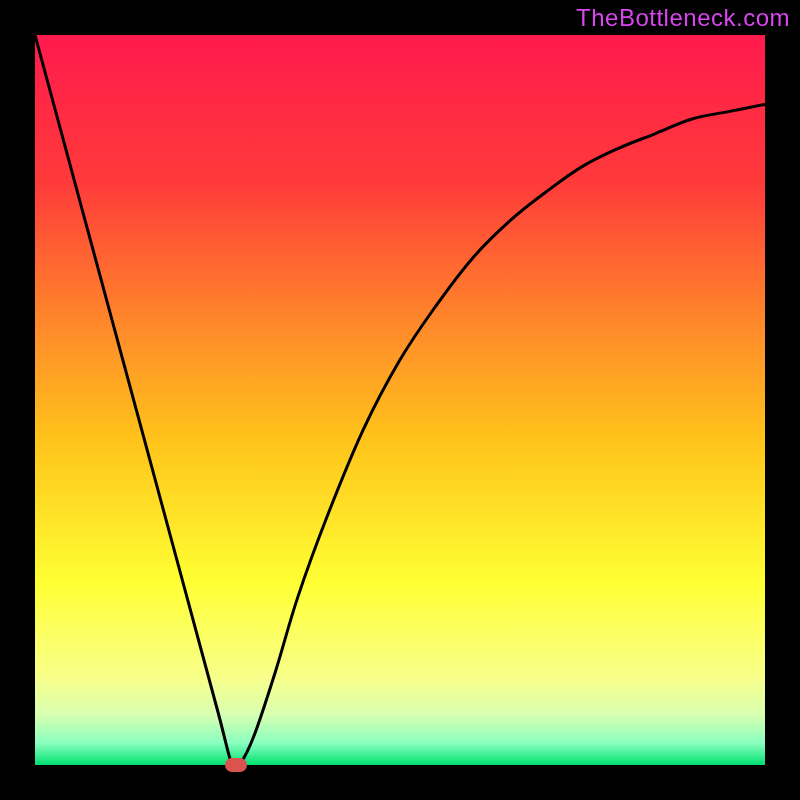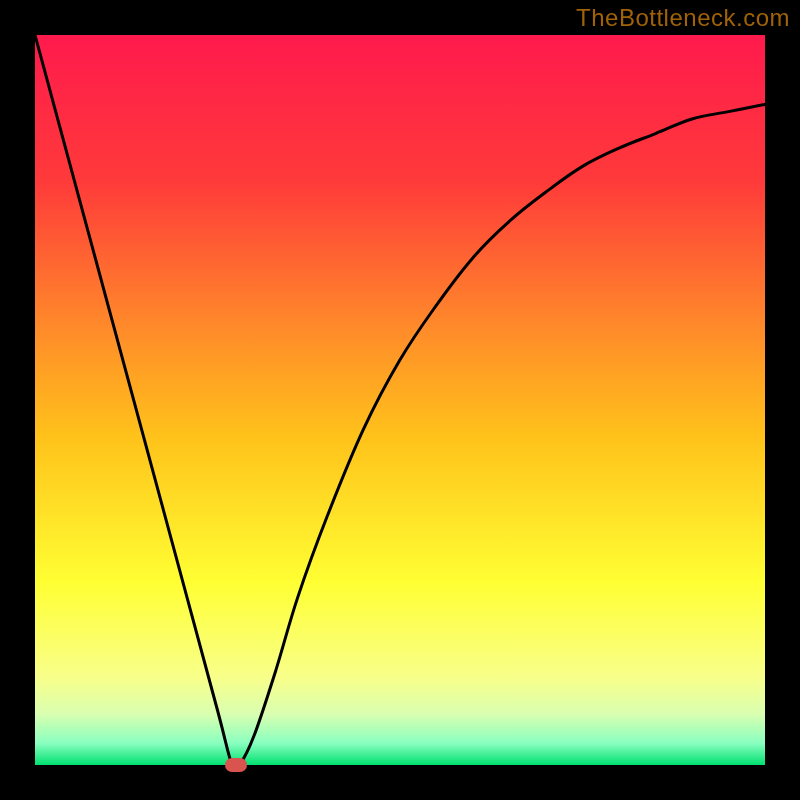--- a/index.html
+++ b/index.html
@@ -14,21 +14,21 @@
   .frame {
     position: relative;
     width: 800px;
     height: 800px;
     background: #000;
   }
   .watermark {
     position: absolute;
     top: 4px;
     right: 10px;
-    color: #a16207;
+    color: #d946ef;
     font-size: 24px;
     font-weight: 500;
     letter-spacing: 0.5px;
     z-index: 10;
   }
   .plot {
     position: absolute;
     left: 35px;
     top: 35px;
     width: 730px;

